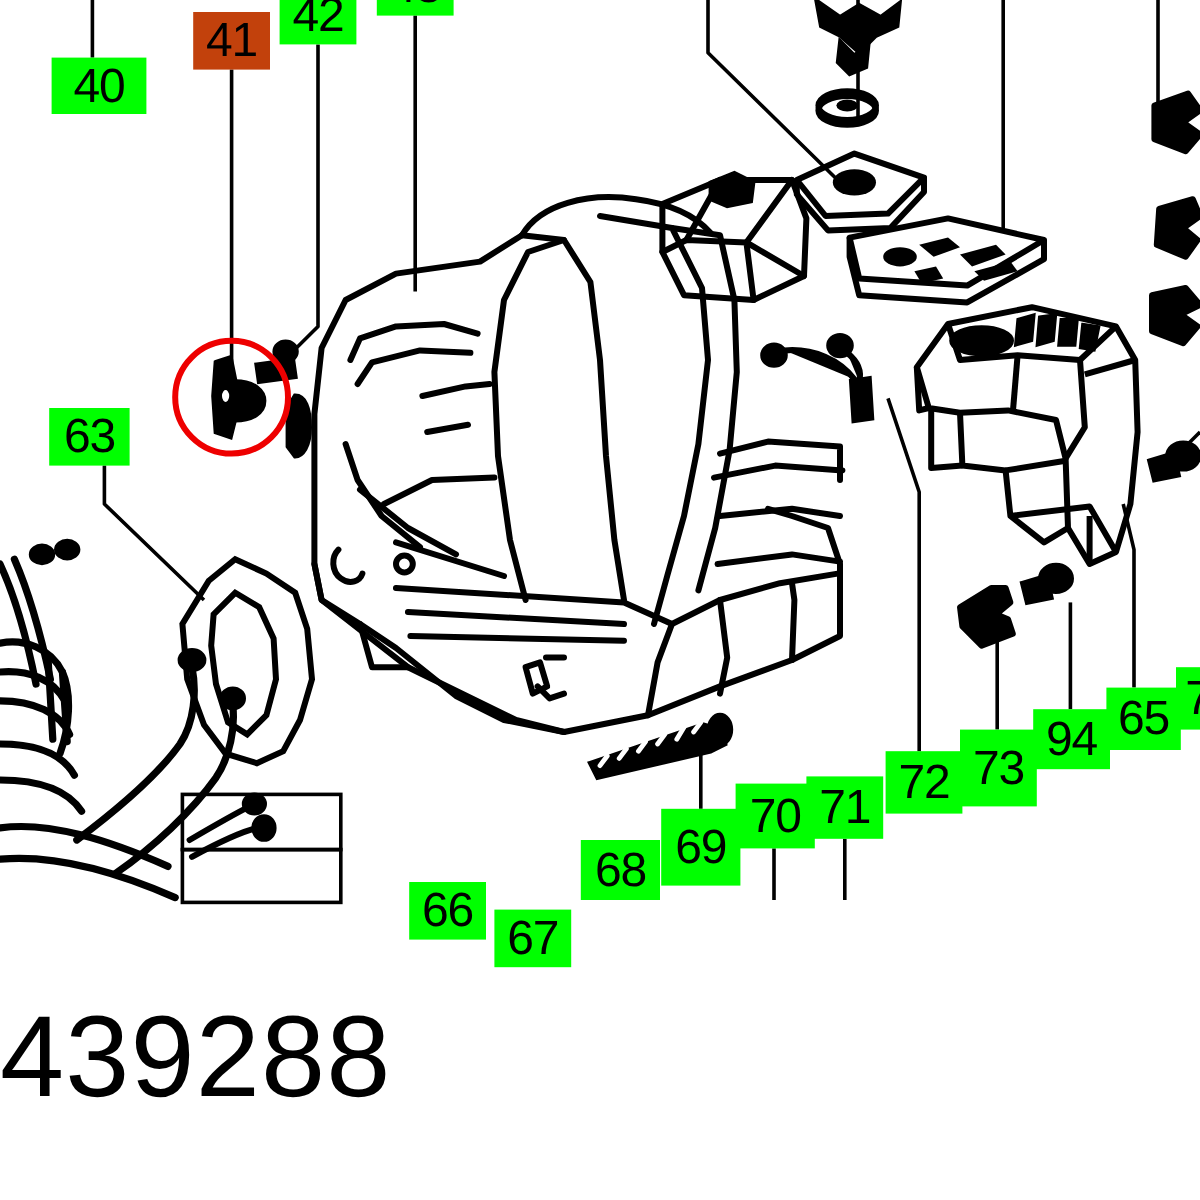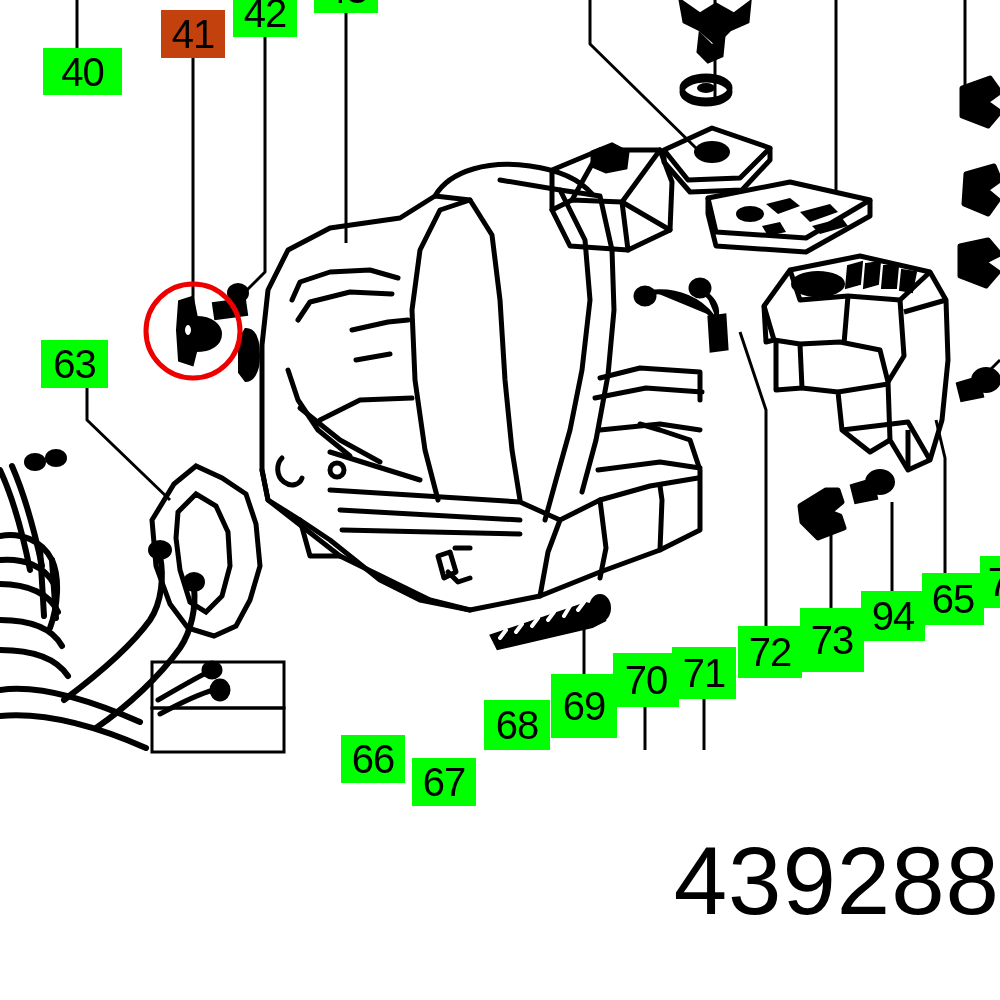--- a/index.html
+++ b/index.html
@@ -40,21 +40,21 @@
     overflow: hidden;
   }
   .callout.green { background: #00ff00; }
   .callout.red   { background: #c2410c; }
 
   #part-number {
     position: absolute;
     left: 0;
     top: 833px;
     width: 1000px;
-    text-align: right;
+    text-align: left;
     font-family: "Liberation Sans", sans-serif;
     font-size: 96px;
     font-weight: 400;
     letter-spacing: 1px;
     color: #000000;
     line-height: 1;
   }
 </style>
 </head>
 <body>

